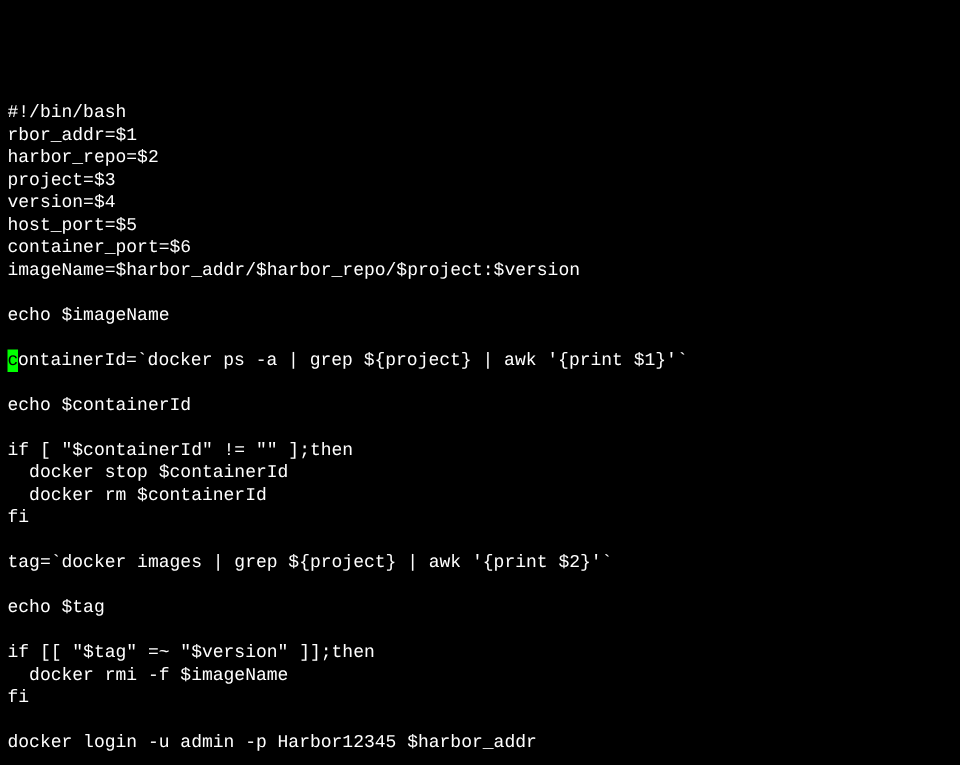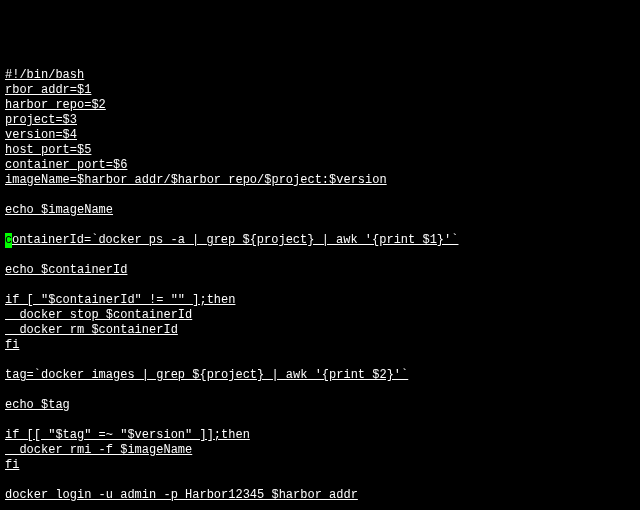--- a/index.html
+++ b/index.html
@@ -14,21 +14,20 @@
       font-size: 12px;
       line-height: 15px;
       padding: 8px 5px;
       width: 640px;
       height: 510px;
       overflow: hidden;
       white-space: pre;
     }
     .line {
       min-height: 15px;
-      text-decoration: underline;
     }
     .cursor {
       display: inline-block;
       background: #00ff00;
       color: #000;
       width: 7px;
     }
   </style>
 </head>
 <body>

